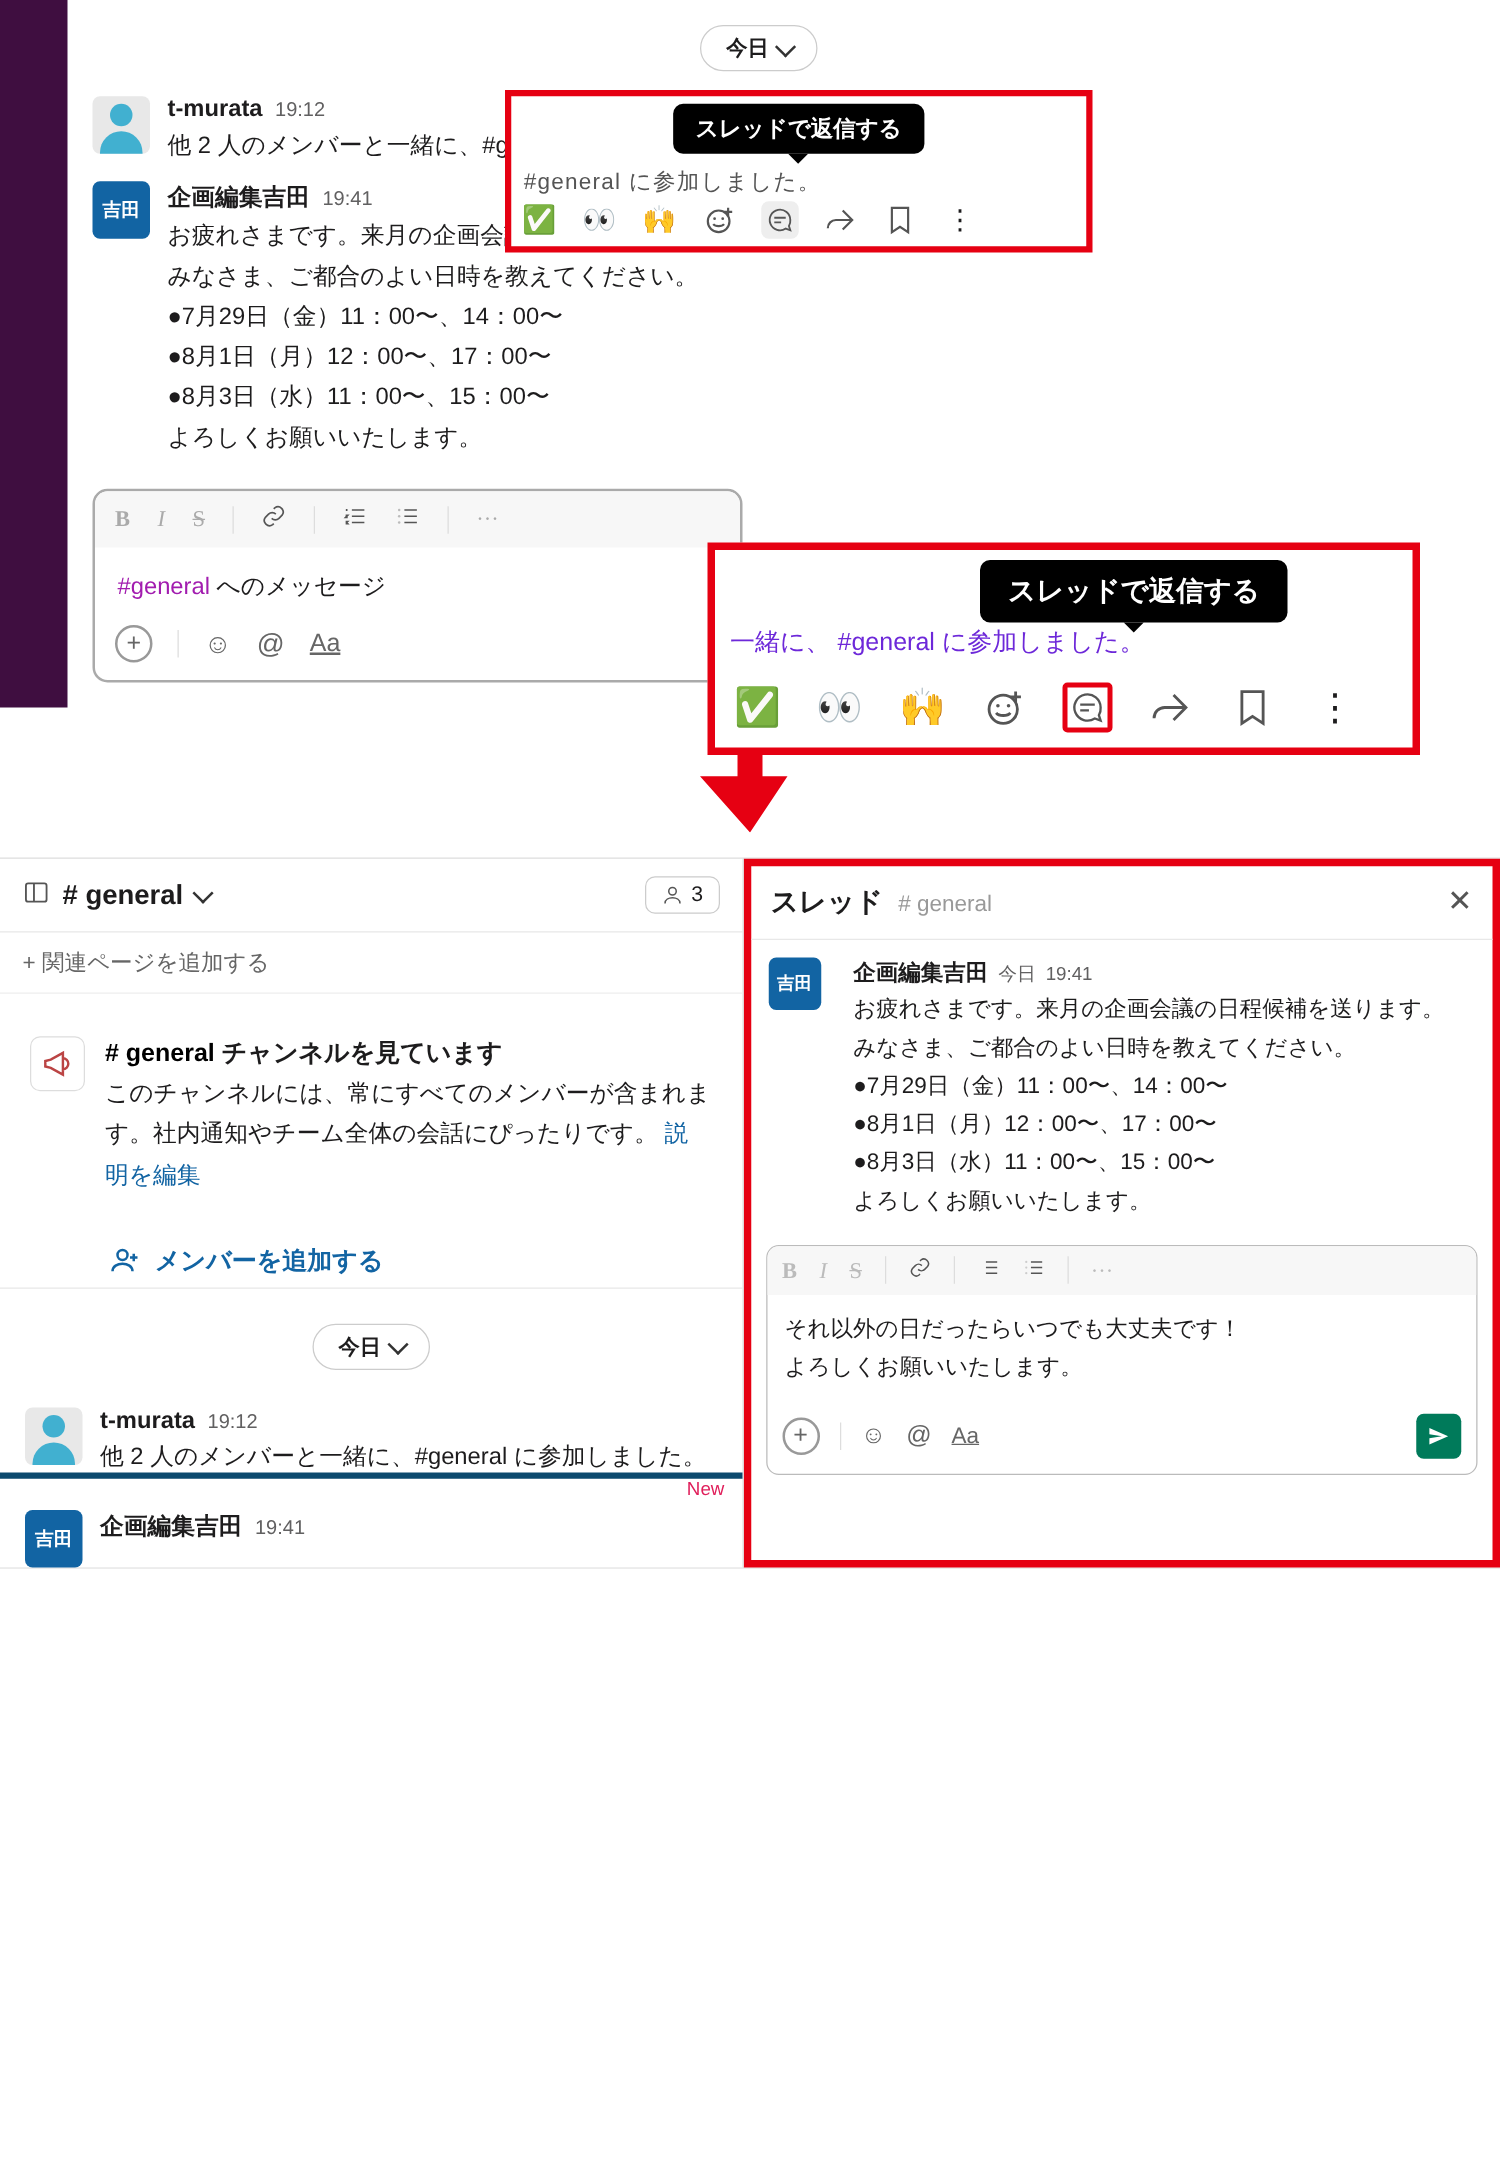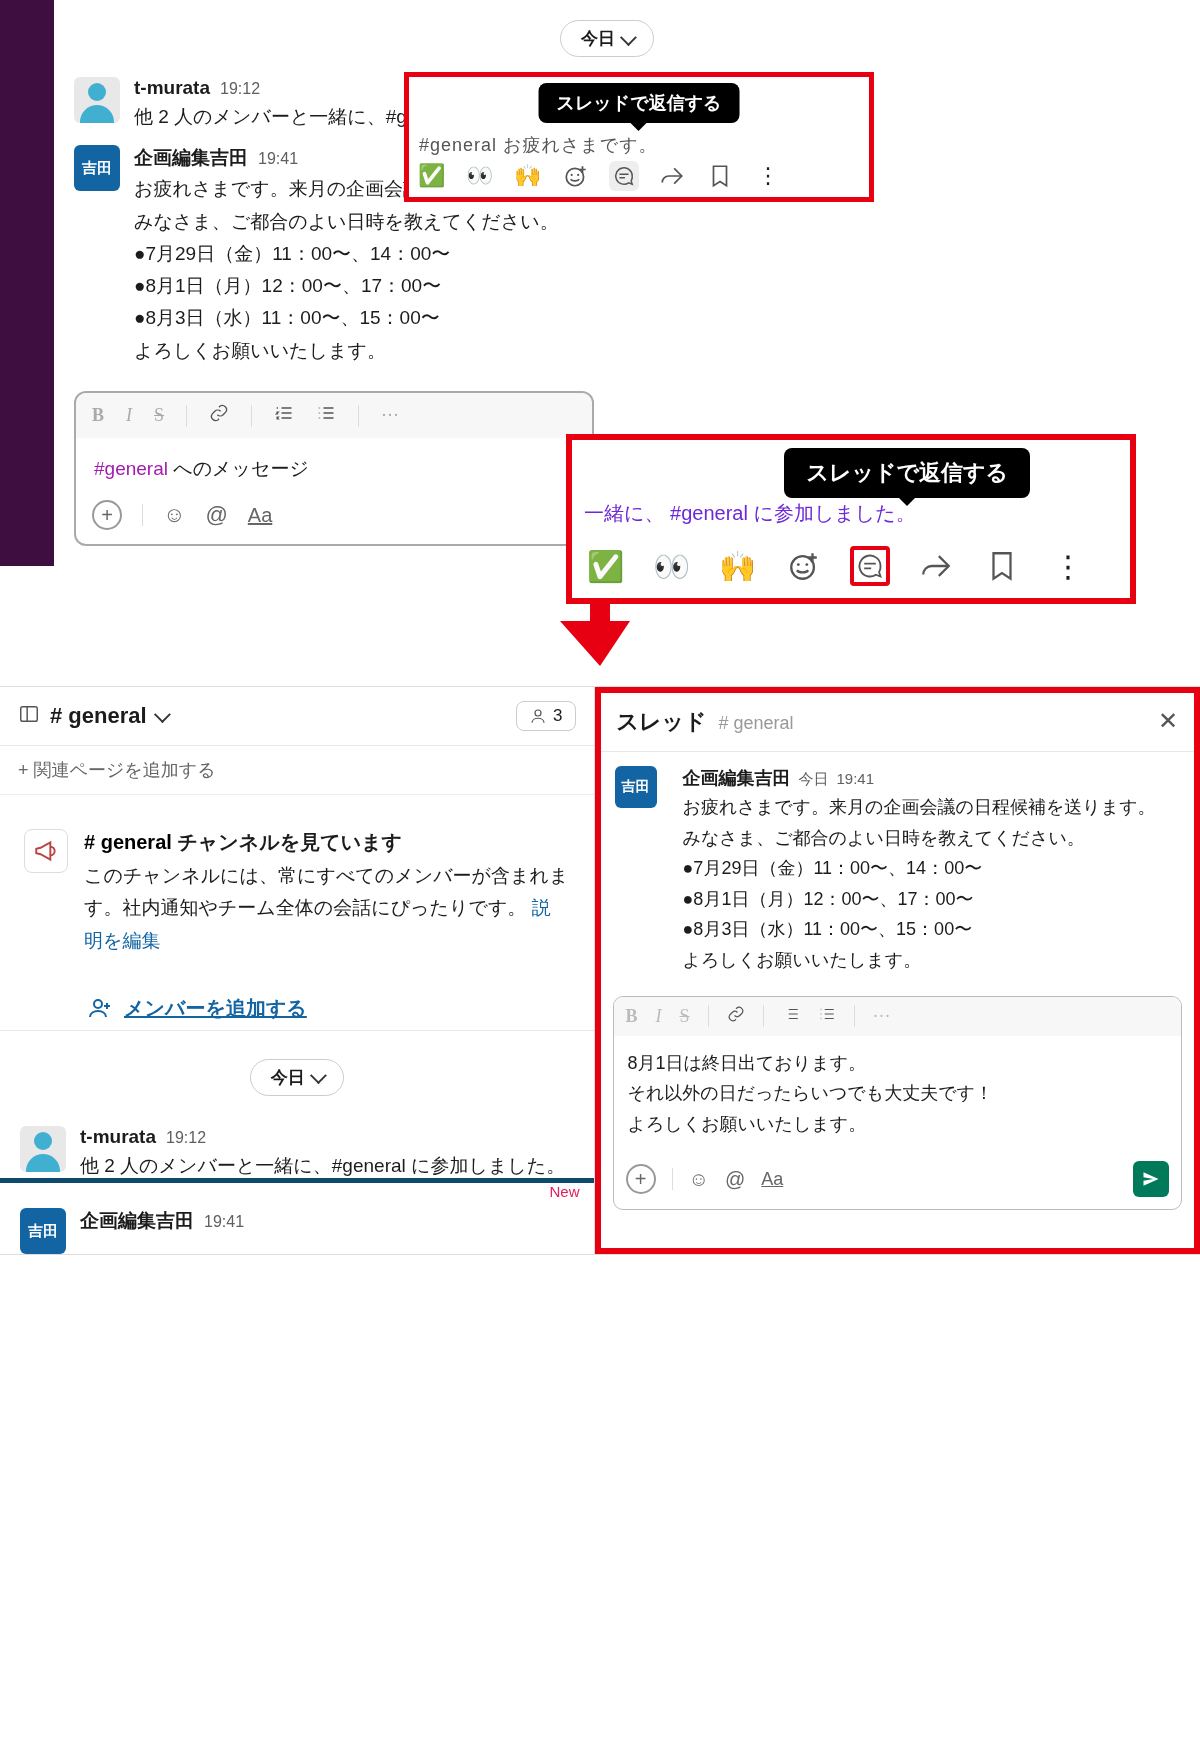--- a/index.html
+++ b/index.html
@@ -314,21 +314,20 @@
   .info-desc { font-size: 19px; line-height: 1.7; }
   .info-link { color: #1264a3; }
   .add-member {
     display: flex;
     align-items: center;
     gap: 12px;
     padding: 24px 24px 30px 88px;
     color: #1264a3;
     font-weight: 700;
     font-size: 20px;
-    text-decoration: underline;
   }
   .date-row2 { text-align: center; margin: 8px 0 10px; }
   .hr-line { border-top: 1px solid #e8e8e8; margin-top: -22px; }
   .new-badge {
     text-align: right;
     color: #e01e5a;
     font-size: 15px;
     padding: 0 14px;
     margin-top: -8px;
     border-top: 5px solid #0c4a6e;
@@ -437,21 +436,21 @@
           <div>●7月29日（金）11：00〜、14：00〜</div>
           <div>●8月1日（月）12：00〜、17：00〜</div>
           <div>●8月3日（水）11：00〜、15：00〜</div>
           <div>よろしくお願いいたします。</div>
         </div>
       </div>
     </div>
 
     <div class="hover-box-small">
       <div class="tooltip-dark">スレッドで返信する</div>
-      <div class="partial-text">#general お疲れさまです。</div>
+      <div class="partial-text">#general に参加しました。</div>
       <div class="action-bar hover-bg">
         <div class="act">✅</div>
         <div class="act">👀</div>
         <div class="act">🙌</div>
         <div class="act">
           <svg class="icon-svg" viewBox="0 0 24 24">
               <circle cx="11" cy="13" r="8"></circle>
               <circle cx="8" cy="11" r="1" fill="#555" stroke="none"></circle>
               <circle cx="14" cy="11" r="1" fill="#555" stroke="none"></circle>
               <path d="M7 15c1.5 2 6.5 2 8 0"></path>
@@ -698,21 +697,20 @@
               <path d="M9 6h12M9 12h12M9 18h12"></path>
               <circle cx="4" cy="6" r="1.2" fill="#ccc" stroke="none"></circle>
               <circle cx="4" cy="12" r="1.2" fill="#ccc" stroke="none"></circle>
               <circle cx="4" cy="18" r="1.2" fill="#ccc" stroke="none"></circle>
             </svg>
         </span>
         <span class="fmt-sep"></span>
         <span class="fmt">···</span>
       </div>
       <div class="reply-body">
-        <div>8月1日は終日出ております。</div>
         <div>それ以外の日だったらいつでも大丈夫です！</div>
         <div>よろしくお願いいたします。</div>
       </div>
       <div class="reply-bot">
         <span class="plus-circle">+</span>
         <span class="fmt-sep"></span>
         <span style="font-size:20px;">☺</span>
         <span style="font-size:20px;">@</span>
         <span style="text-decoration:underline;font-size:18px;">Aa</span>
         <span class="send-btn">

